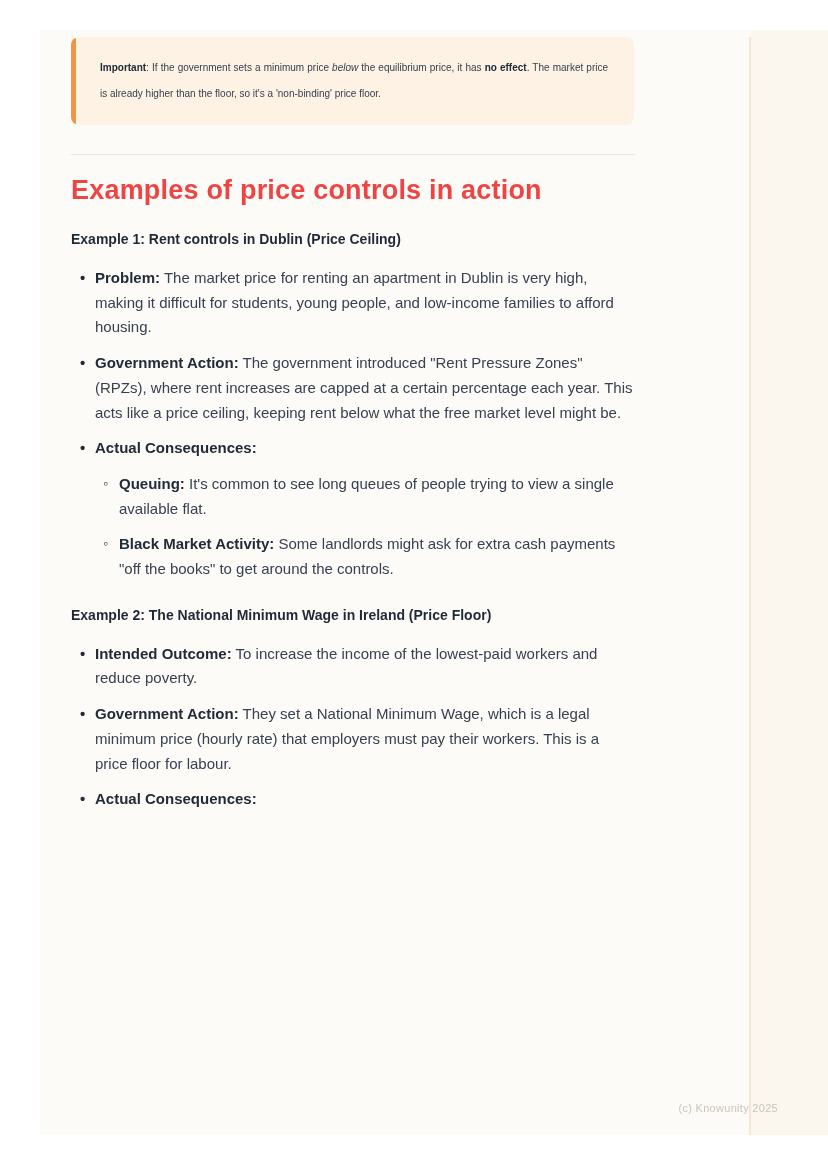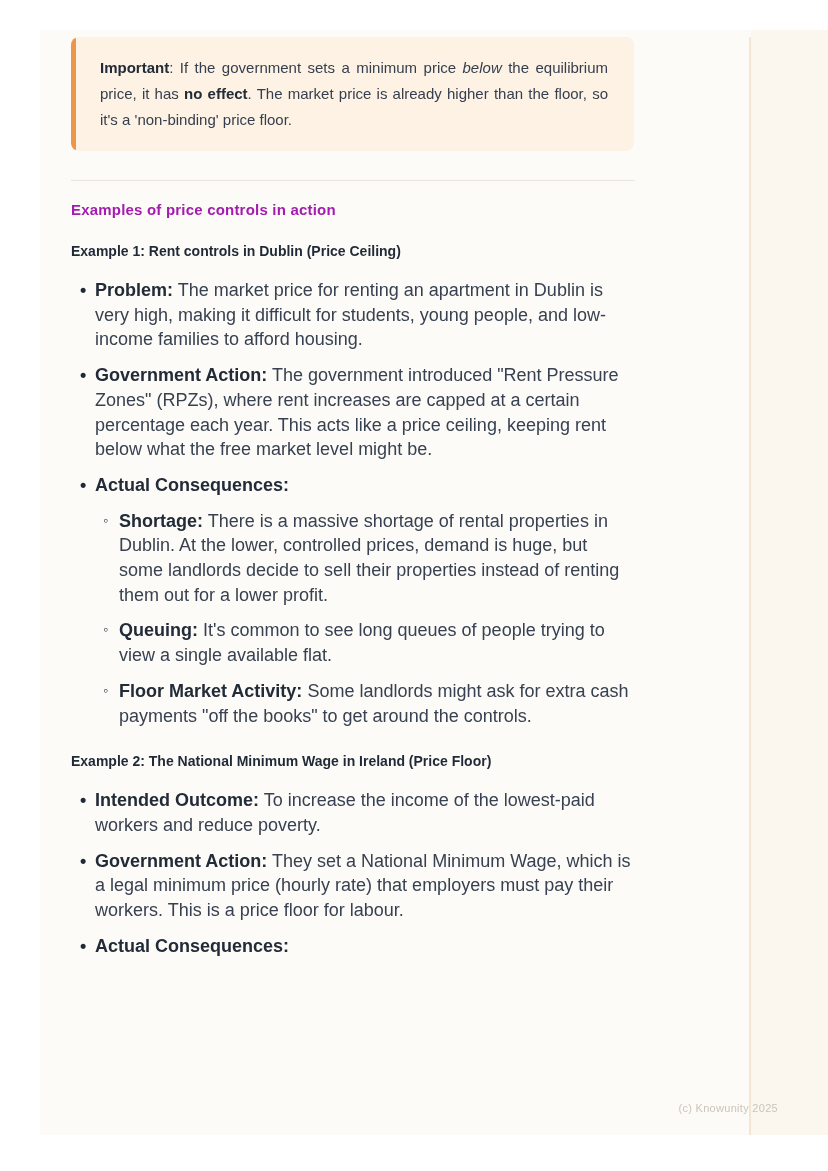--- a/index.html
+++ b/index.html
@@ -43,52 +43,52 @@
     overflow: hidden;
   }
   .callout-bar {
     position: absolute;
     left: 0; top: 0;
     width: 5px; height: 100%;
     background: #ef9549;
     border-radius: 3px;
   }
   .callout-text {
-    font-size: 15px;
+    font-size: 10px;
     line-height: 26px;
     color: #353e4e;
     text-align: justify;
   }
   .callout-text strong { font-weight: 700; color: #222b38; }
   .callout-text em { font-style: italic; }
   .divider {
     border: none;
     border-top: 1px solid #e8e5e0;
     margin-top: 29px;
     width: 564px;
   }
   h2.section-heading {
     margin-top: 20px;
-    font-size: 15px;
+    font-size: 27px;
     font-weight: 700;
-    color: #a21caf;
+    color: #ef4444;
     letter-spacing: 0.2px;
   }
   h3.example-heading {
     margin-top: 25px;
     margin-bottom: 19px;
     font-size: 14px;
     font-weight: 700;
     color: #1f2937;
   }
   ul { list-style: none; }
   ul.l1 > li {
     position: relative;
     padding-left: 24px;
-    font-size: 18px;
+    font-size: 15px;
     line-height: 24.7px;
     color: #374151;
     margin-bottom: 11px;
   }
   ul.l1 > li::before {
     content: "\2022";
     position: absolute;
     left: 9px; top: 0;
     color: #1f2937;
     font-weight: 700;
@@ -137,23 +137,22 @@
 
     <h2 class="section-heading">Examples of price controls in action</h2>
 
     <h3 class="example-heading">Example 1: Rent controls in Dublin (Price Ceiling)</h3>
 
     <ul class="l1">
       <li><strong>Problem:</strong> <span>The market price for renting an apartment in Dublin is very high, making it difficult for students, young people, and low-income families to afford housing.</span></li>
       <li><strong>Government Action:</strong> <span>The government introduced "Rent Pressure Zones" (RPZs), where rent increases are capped at a certain percentage each year. This acts like a price ceiling, keeping rent below what the free market level might be.</span></li>
       <li><strong>Actual Consequences:</strong>
         <ul class="l2">
-          <li><strong>Shortage:</strong> <span>There is a massive shortage of rental properties in Dublin. At the lower, controlled prices, demand is huge, but some landlords decide to sell their properties instead of renting them out for a lower profit.</span></li>
           <li><strong>Queuing:</strong> <span>It's common to see long queues of people trying to view a single available flat.</span></li>
-          <li><strong>Floor Market Activity:</strong> <span>Some landlords might ask for extra cash payments "off the books" to get around the controls.</span></li>
+          <li><strong>Black Market Activity:</strong> <span>Some landlords might ask for extra cash payments "off the books" to get around the controls.</span></li>
         </ul>
       </li>
     </ul>
 
     <h3 class="example-heading">Example 2: The National Minimum Wage in Ireland (Price Floor)</h3>
 
     <ul class="l1">
       <li><strong>Intended Outcome:</strong> <span>To increase the income of the lowest-paid workers and reduce poverty.</span></li>
       <li><strong>Government Action:</strong> <span>They set a National Minimum Wage, which is a legal minimum price (hourly rate) that employers must pay their workers. This is a price floor for labour.</span></li>
       <li><strong>Actual Consequences:</strong>

